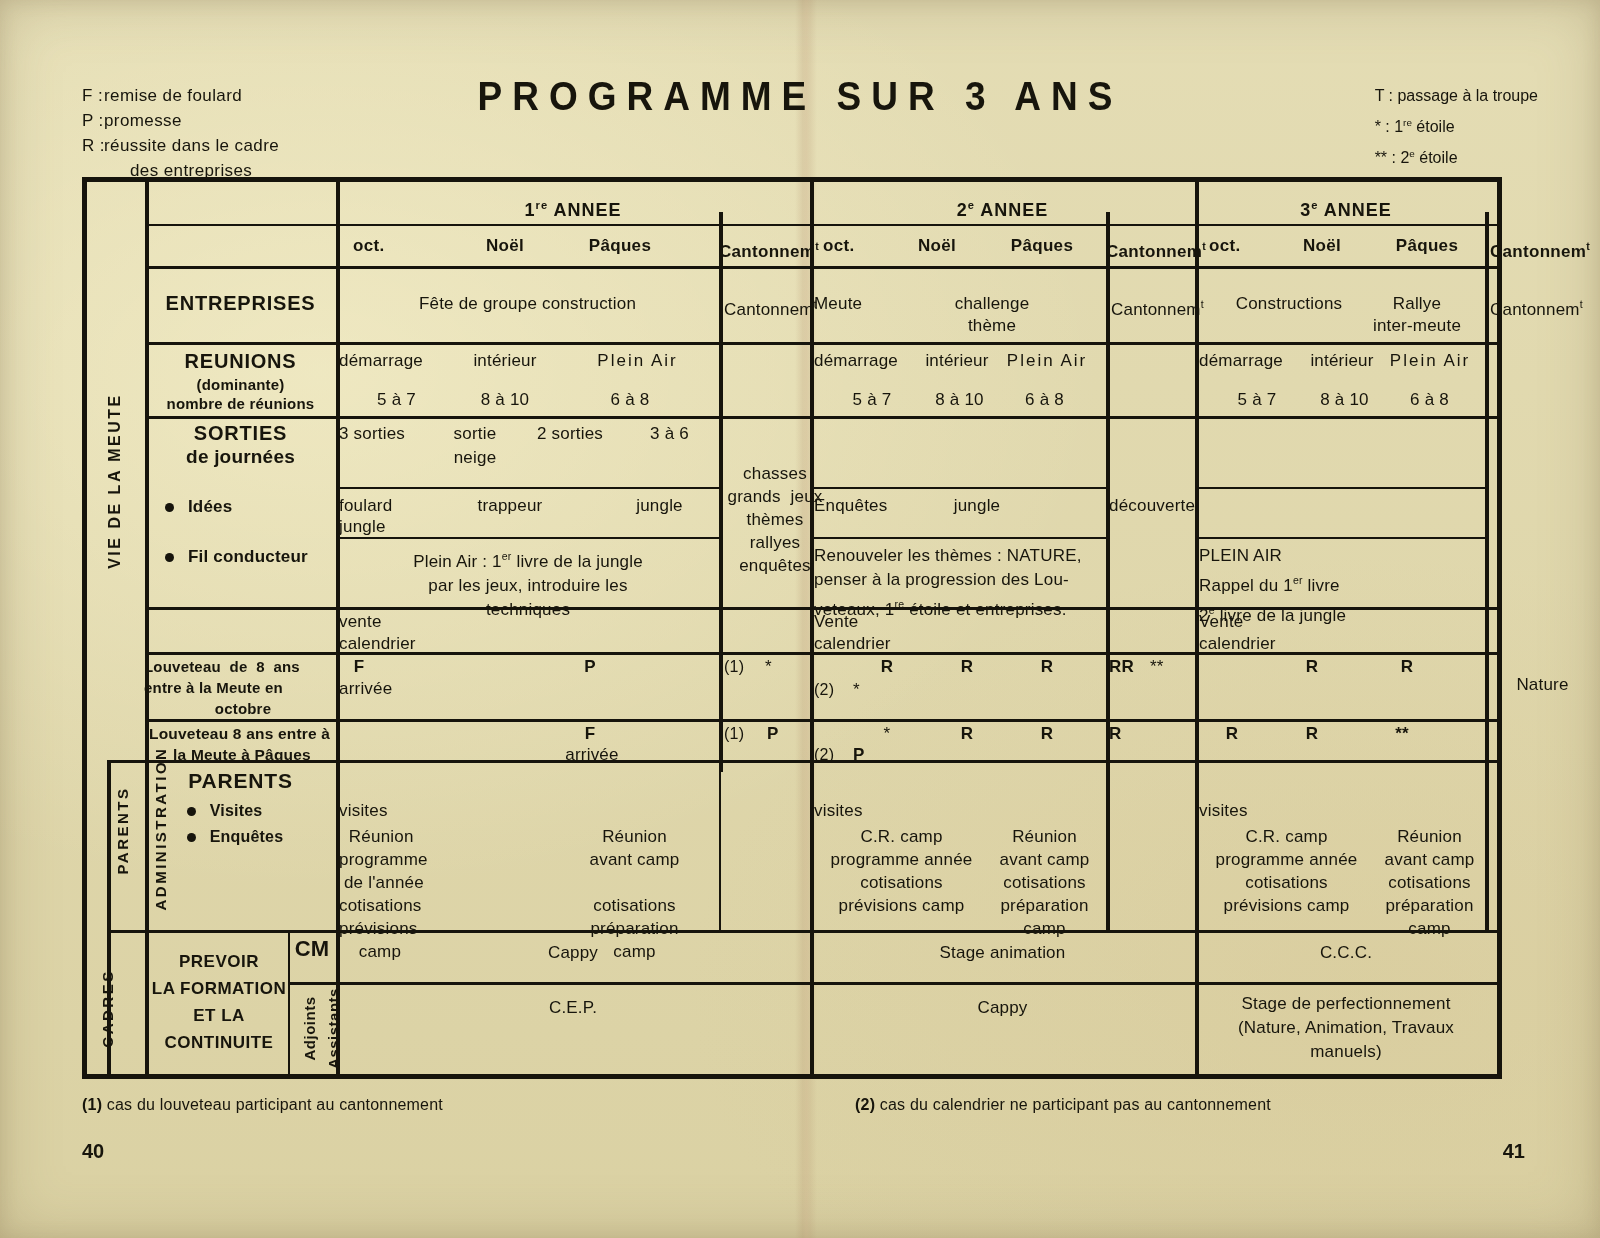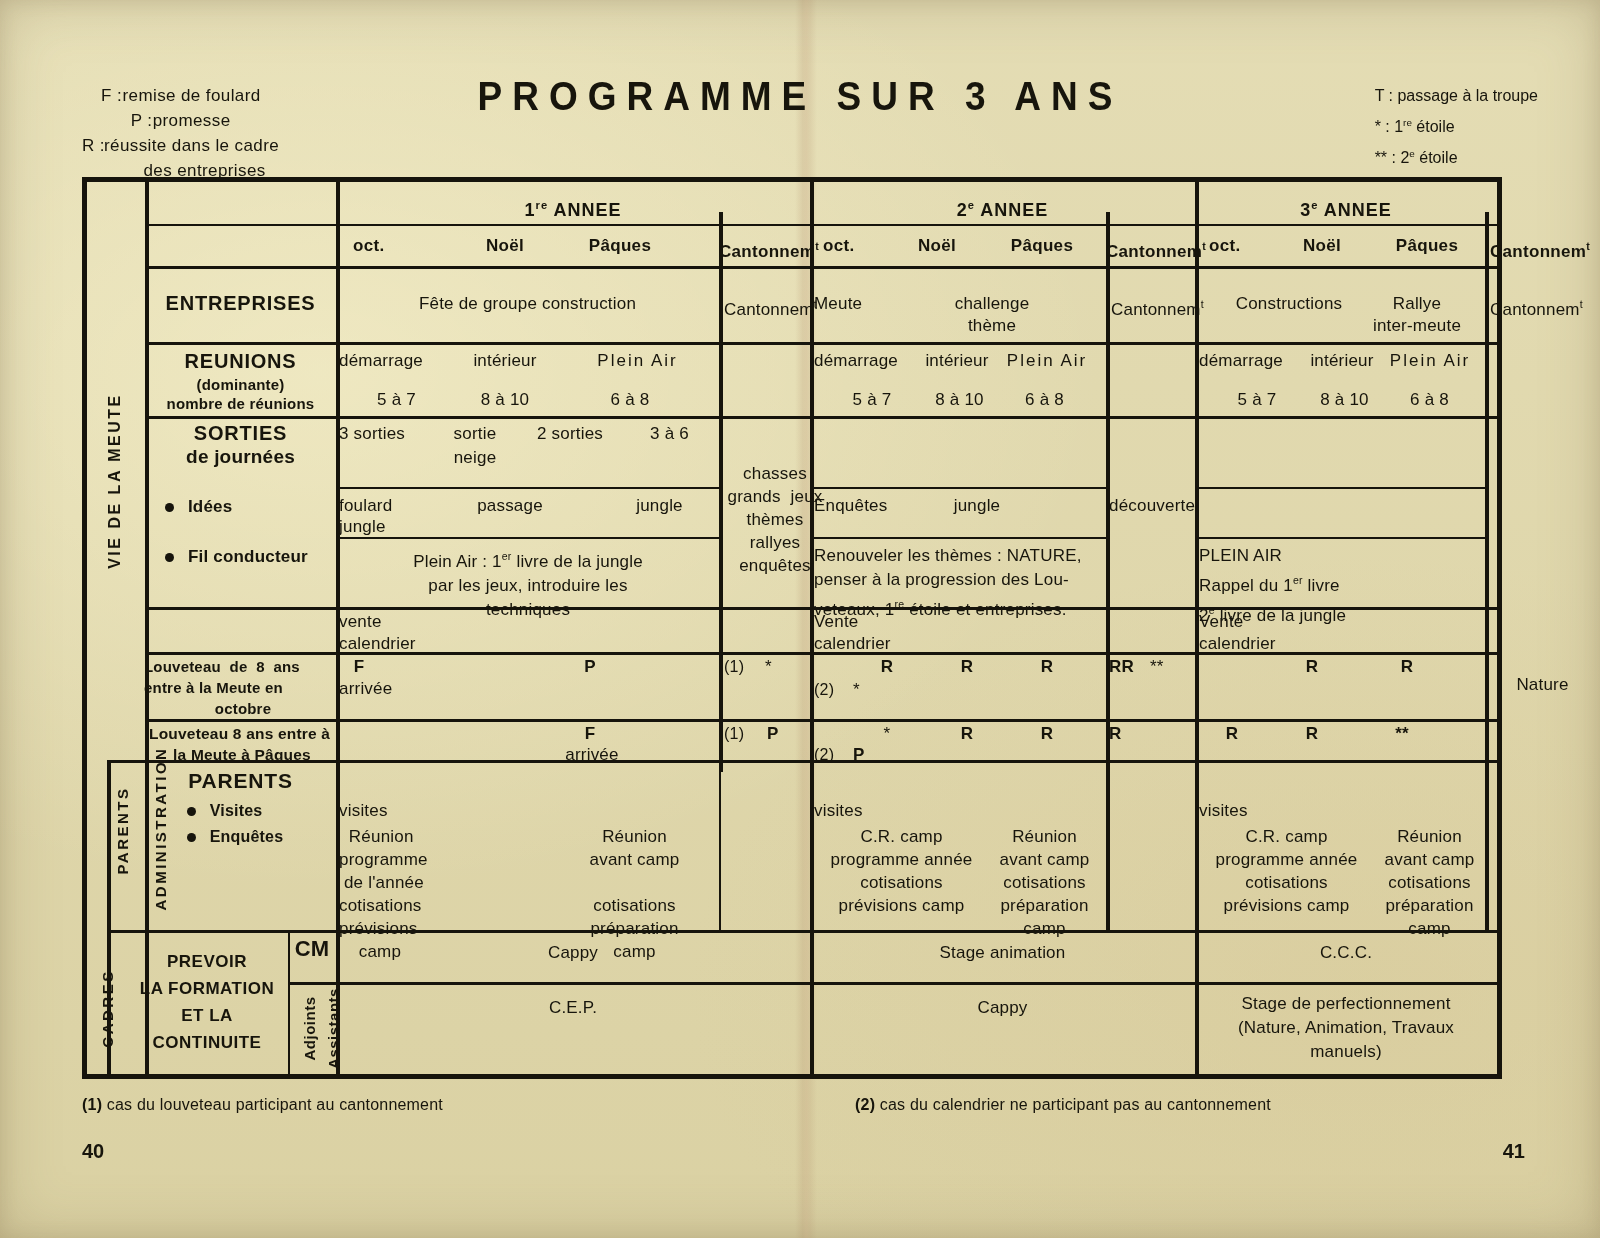--- a/index.html
+++ b/index.html
@@ -57,21 +57,21 @@
 
   
   .legend-left {
     position: absolute;
     left: 82px;
     top: 83px;
     font-size: 17px;
     line-height: 25px;
     letter-spacing: 0.4px;
   }
-  .legend-left .row { white-space: nowrap; text-align: center; }
+  .legend-left .row { white-space: nowrap; }
   .legend-left .key { display: inline-block; width: 22px; }
   .legend-left .indent { padding-left: 48px; }
 
   .legend-right {
     position: absolute;
     right: 62px;
     top: 82px;
     font-size: 16px;
     line-height: 27px;
     text-align: left;
@@ -307,21 +307,21 @@
       <div class="cell center" style="left:540px; top:241px; width:85px;">3 à 6</div>
       <div class="cell center" style="left:348px; top:265px; width:80px;">neige</div>
 
       <div class="cell center" style="left:637px; top:280px; width:102px; line-height:23px;">chasses<br>grands&nbsp;&nbsp;jeux<br>thèmes<br>rallyes<br>enquêtes</div>
 
       <div class="cell bold" style="left:78px; top:314px; width:170px; font-size:17px;">
         <span class="bullet"></span>
         <span style="margin-left:9px;">Idées</span>
       </div>
       <div class="cell" style="left:252px; top:313px; width:100px;">foulard</div>
-      <div class="cell center" style="left:358px; top:313px; width:130px;">passage</div>
+      <div class="cell center" style="left:358px; top:313px; width:130px;">trappeur</div>
       <div class="cell center" style="left:520px; top:313px; width:105px;">jungle</div>
       <div class="cell" style="left:252px; top:334px; width:100px;">jungle</div>
       <div class="cell" style="left:727px; top:313px; width:110px;">Enquêtes</div>
       <div class="cell center" style="left:830px; top:313px; width:120px;">jungle</div>
       <div class="cell center" style="left:1022px; top:313px; width:86px;">découverte</div>
       <div class="cell center" style="left:1403px; top:492px; width:105px;">Nature</div>
 
       <div class="cell bold" style="left:78px; top:364px; width:180px; font-size:17px;">
         <span class="bullet"></span>
         <span style="margin-left:9px;">Fil conducteur</span>
@@ -387,21 +387,21 @@
       <div class="cell center" style="left:470px; top:643px; width:155px; line-height:23px;">Réunion<br>avant camp<br><br>cotisations<br>préparation<br>camp</div>
 
       <div class="cell" style="left:727px; top:618px; width:120px;">visites</div>
       <div class="cell center" style="left:727px; top:643px; width:175px; line-height:23px;">C.R. camp<br>programme année<br>cotisations<br>prévisions camp</div>
       <div class="cell center" style="left:900px; top:643px; width:115px; line-height:23px;">Réunion<br>avant camp<br>cotisations<br>préparation<br>camp</div>
 
       <div class="cell" style="left:1112px; top:618px; width:120px;">visites</div>
       <div class="cell center" style="left:1112px; top:643px; width:175px; line-height:23px;">C.R. camp<br>programme année<br>cotisations<br>prévisions camp</div>
       <div class="cell center" style="left:1285px; top:643px; width:115px; line-height:23px;">Réunion<br>avant camp<br>cotisations<br>préparation<br>camp</div>
 
-      <div class="cell center bold" style="left:50px; top:766px; width:140px; font-size:17px; line-height:27px; letter-spacing:0.5px;">PREVOIR<br>LA FORMATION<br>ET LA<br>CONTINUITE</div>
+      <div class="cell center bold" style="left:62px; top:766px; width:140px; font-size:17px; line-height:27px; letter-spacing:0.5px;">PREVOIR<br>LA FORMATION<br>ET LA<br>CONTINUITE</div>
       <div class="cell center bold" style="left:201px; top:756px; width:48px; font-size:22px;">CM</div>
       <div class="rot" style="left:165px; top:838px; width:115px; transform:rotate(-90deg); font-size:15px; letter-spacing:0.5px;">Adjoints</div>
       <div class="rot" style="left:187px; top:838px; width:118px; transform:rotate(-90deg); font-size:15px; letter-spacing:0.5px;">Assistants</div>
 
       <div class="cell center" style="left:249px; top:760px; width:474px;">Cappy</div>
       <div class="cell center" style="left:723px; top:760px; width:385px;">Stage animation</div>
       <div class="cell center" style="left:1108px; top:760px; width:302px;">C.C.C.</div>
 
       <div class="cell center" style="left:249px; top:815px; width:474px;">C.E.P.</div>
       <div class="cell center" style="left:723px; top:815px; width:385px;">Cappy</div>

